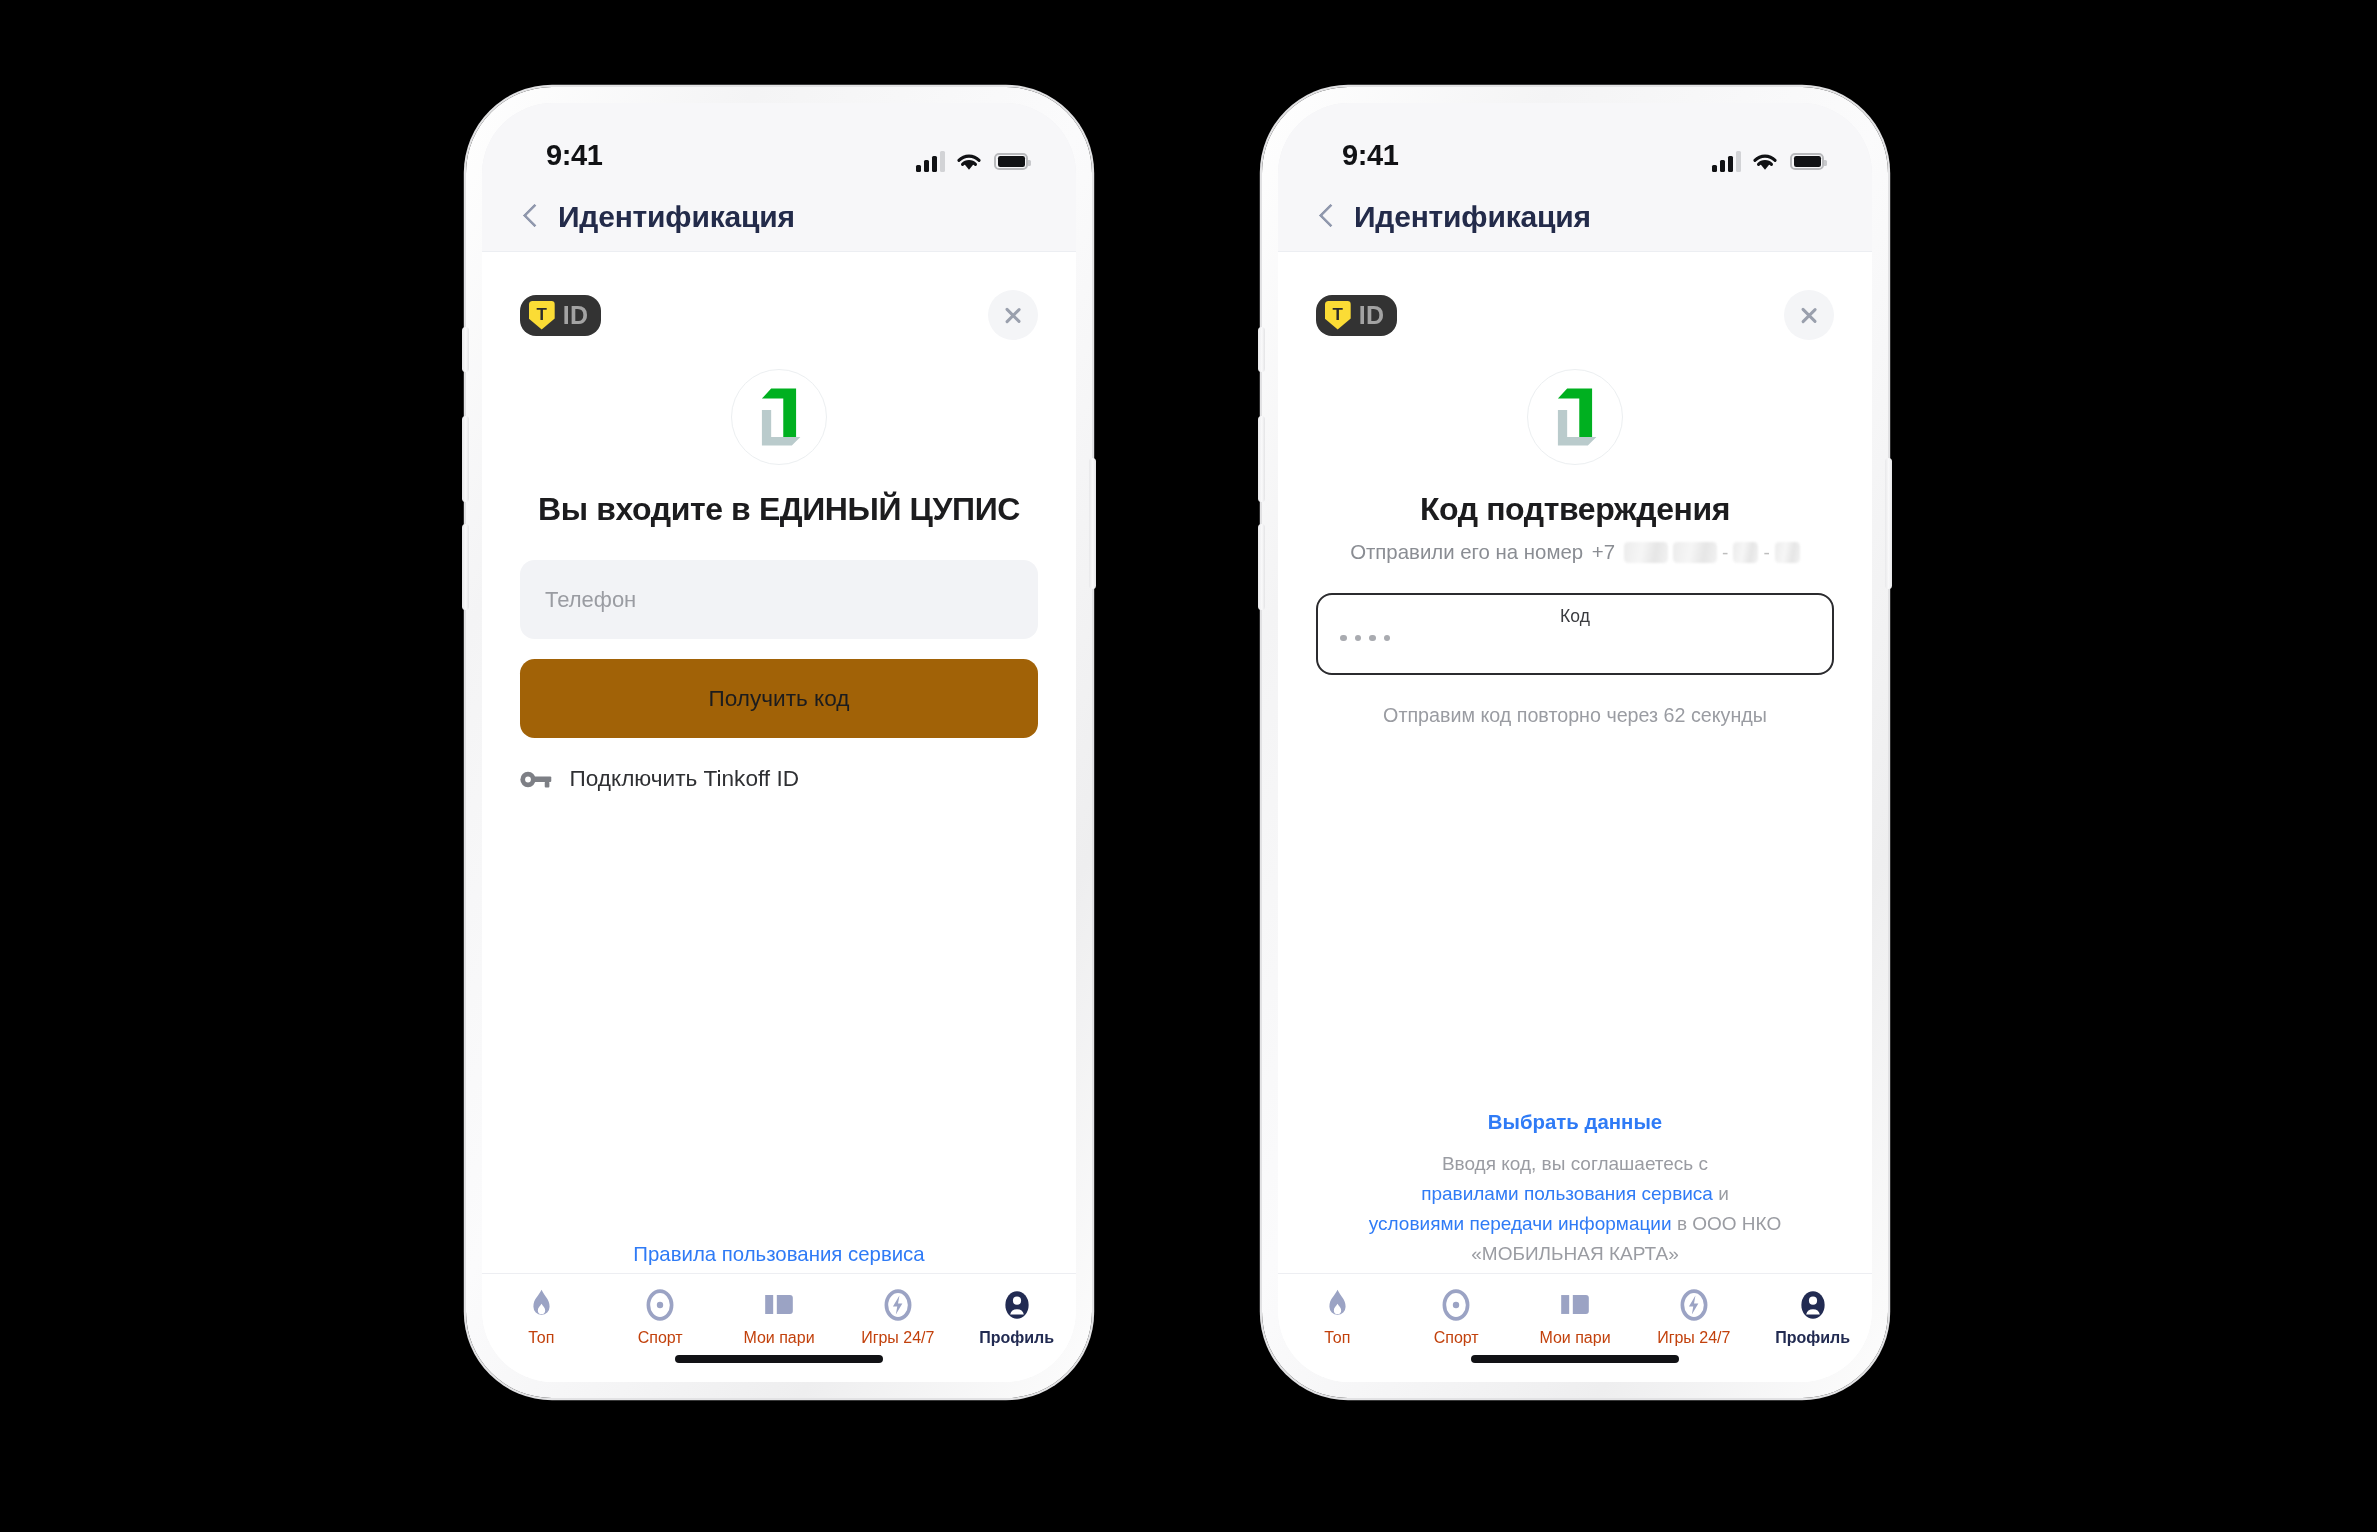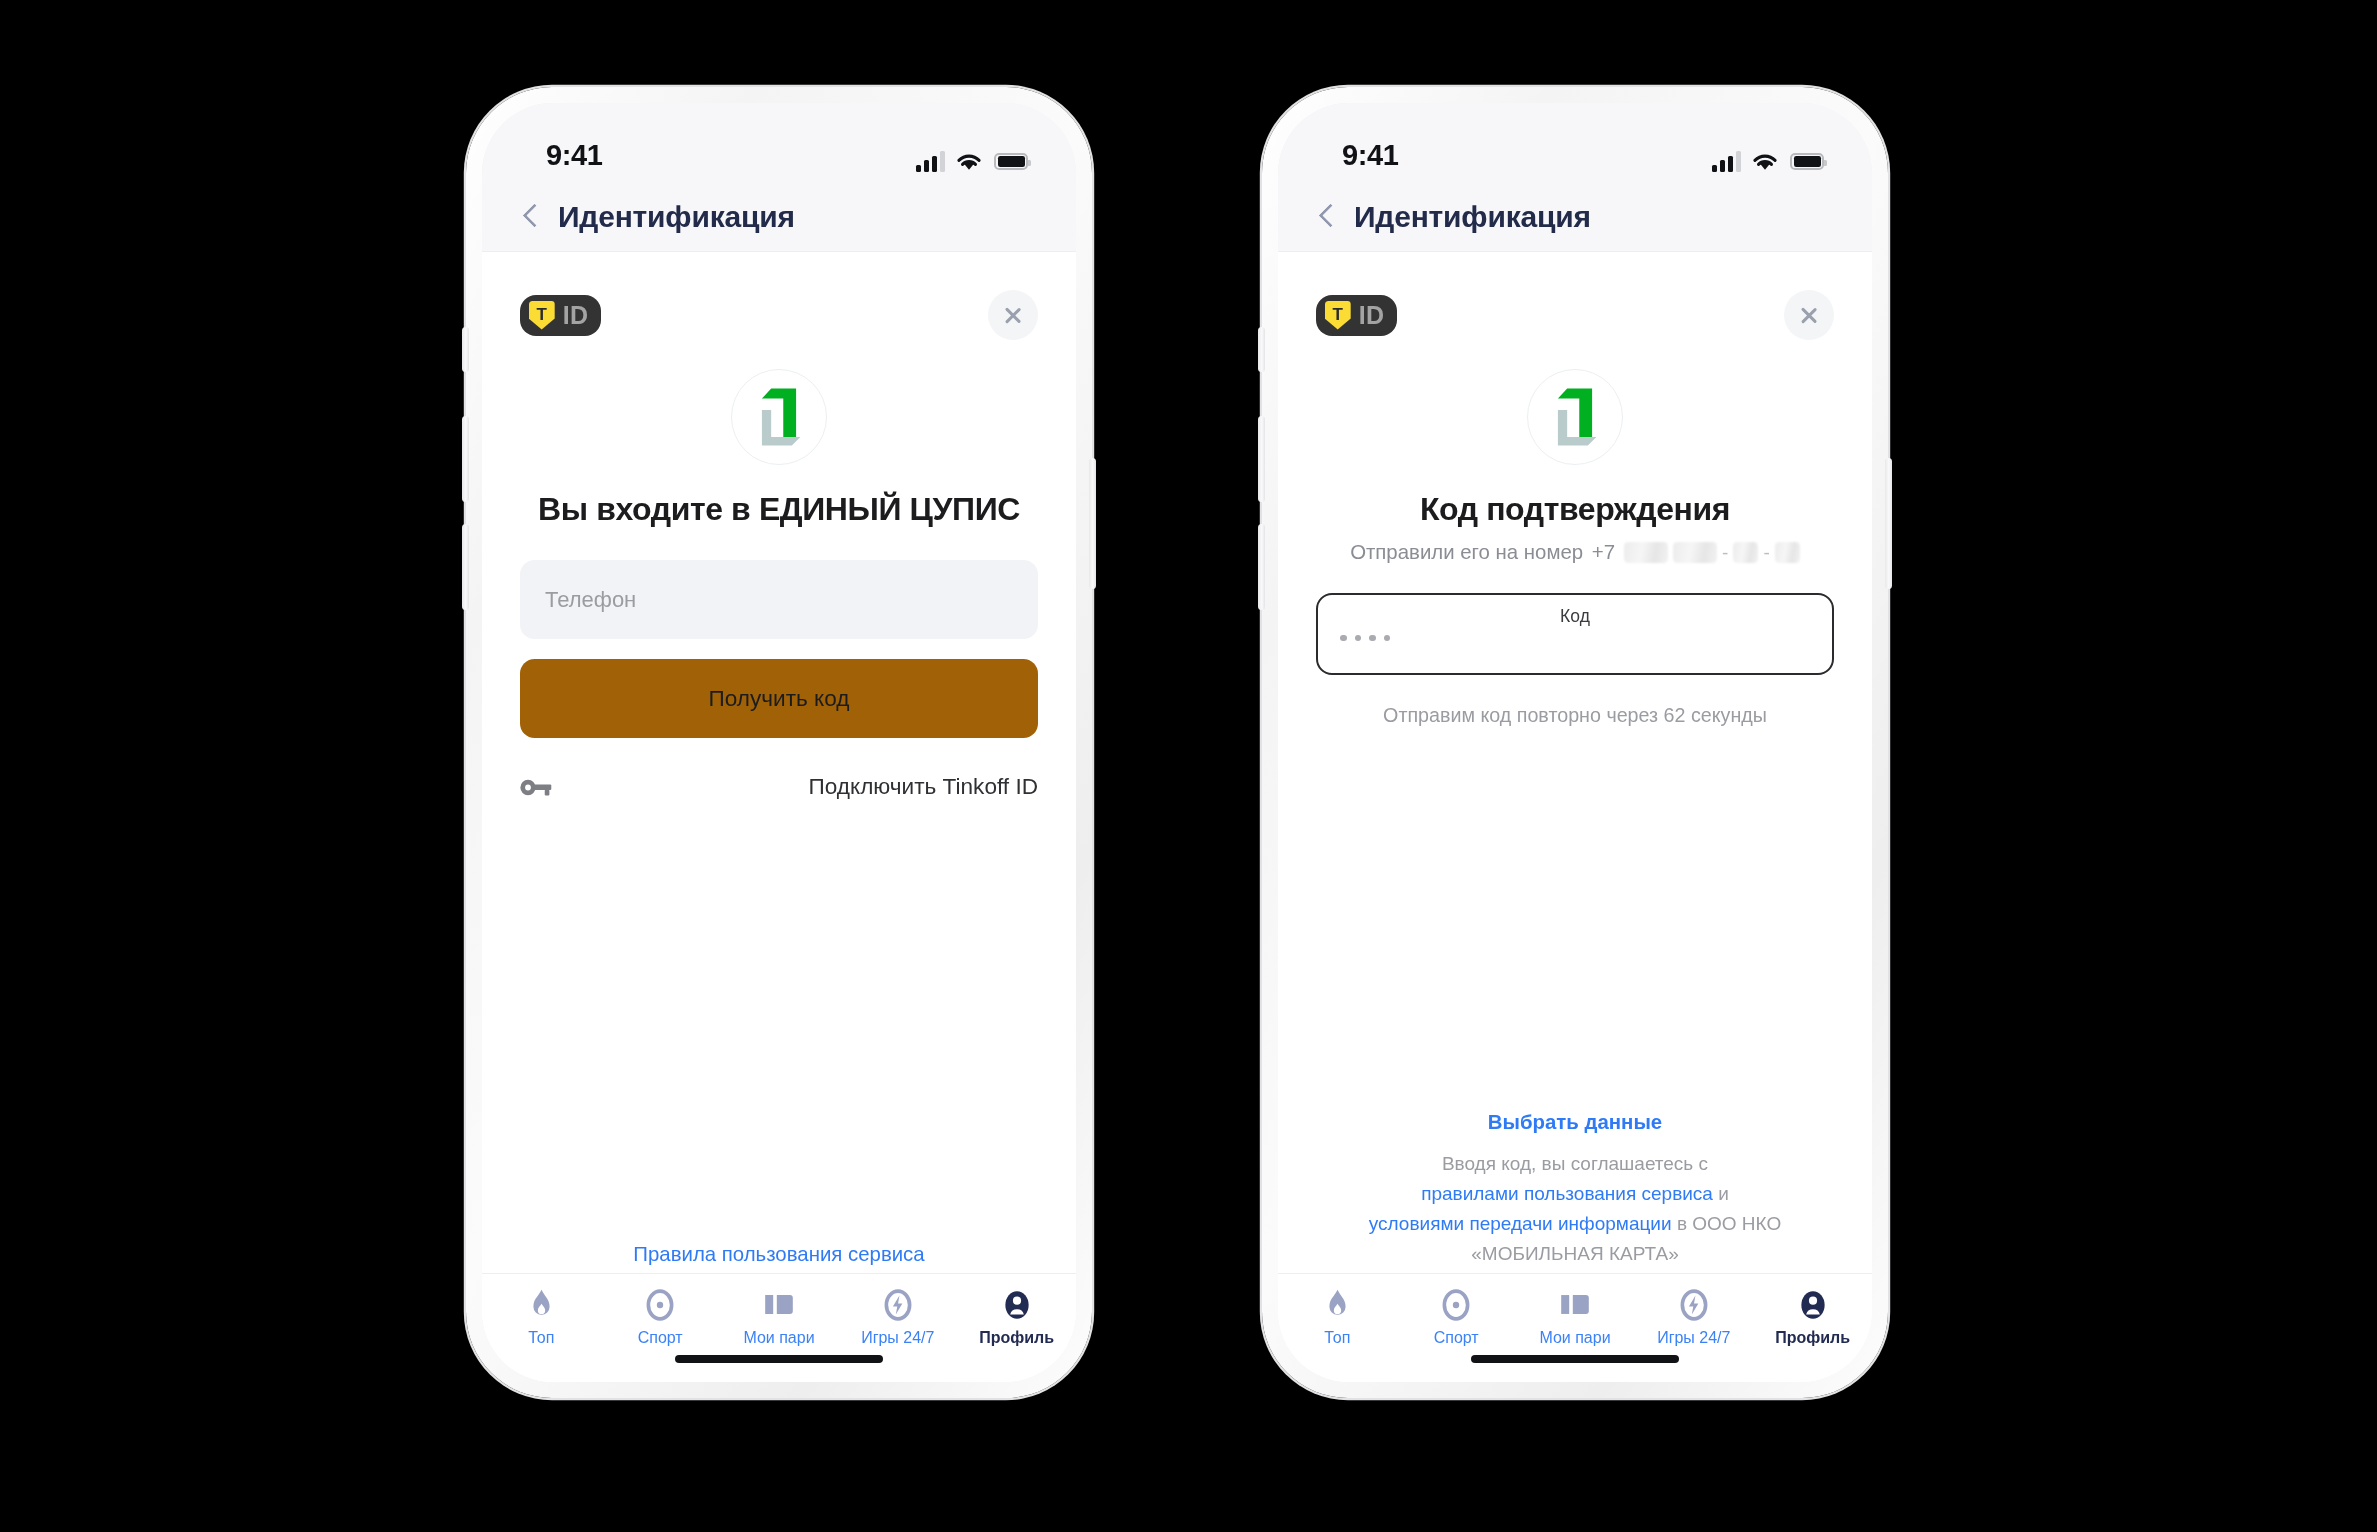--- a/index.html
+++ b/index.html
@@ -329,24 +329,24 @@
     font-size: 22.6px;
     font-weight: 400;
     color: #1c1c1e;
     cursor: pointer;
     font-family: "Liberation Sans", sans-serif;
     width: 100%;
   }
 
   
   .key-row {
-    margin-top: 36px;
-    display: flex;
-    align-items: center;
-    justify-content: space-between;
+    margin-top: 28px;
+    display: flex;
+    align-items: center;
+    justify-content: flex-start;
     gap: 17.5px;
     cursor: pointer;
   }
   .key-icon { width: 32px; height: 19px; position: relative; flex: 0 0 auto; }
   .key-label {
     font-size: 22.6px;
     color: #2f3033;
   }
 
   .resend {
@@ -402,21 +402,21 @@
     flex: 1 1 0;
     display: flex;
     flex-direction: column;
     align-items: center;
     gap: 8.7px;
     cursor: pointer;
   }
   .tab-ico { height: 32px; display: flex; align-items: center; justify-content: center; }
   .tab-lbl {
     font-size: 16px;
-    color: #3b82f6;
+    color: #c2410c;
   }
   .tab.active .tab-lbl { color: #222b52; font-weight: 700; }
 
   
   .home-indicator {
     position: absolute;
     bottom: 19px;
     left: 50%;
     transform: translateX(-50%);
     width: 208px;

